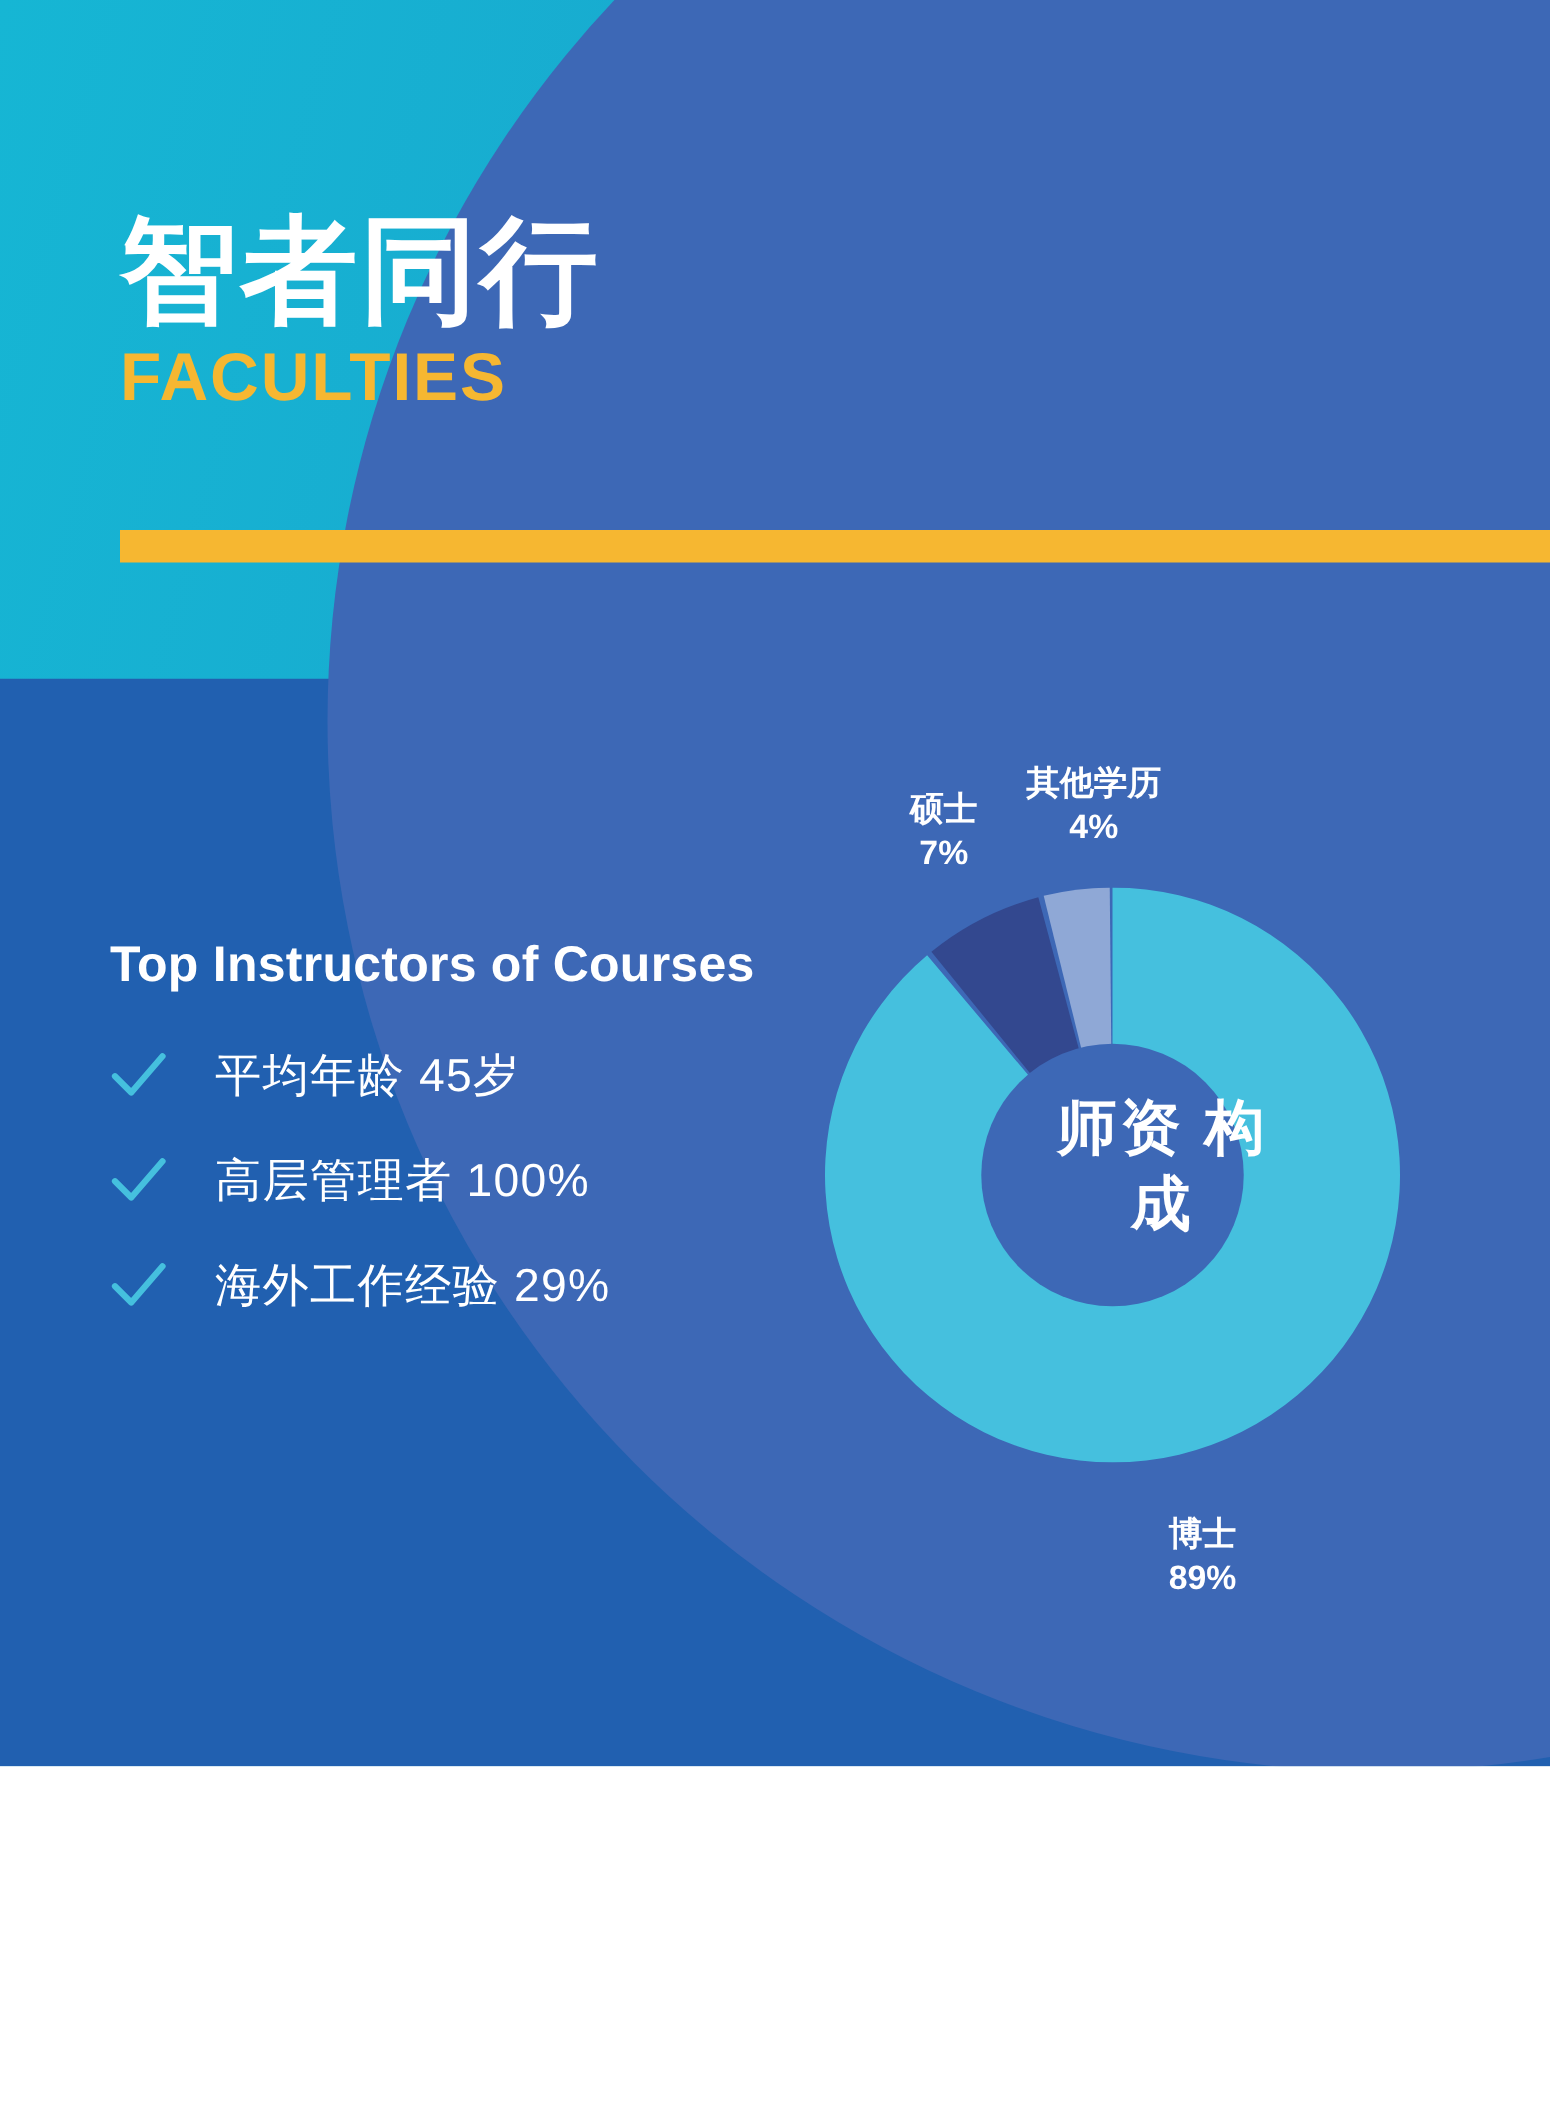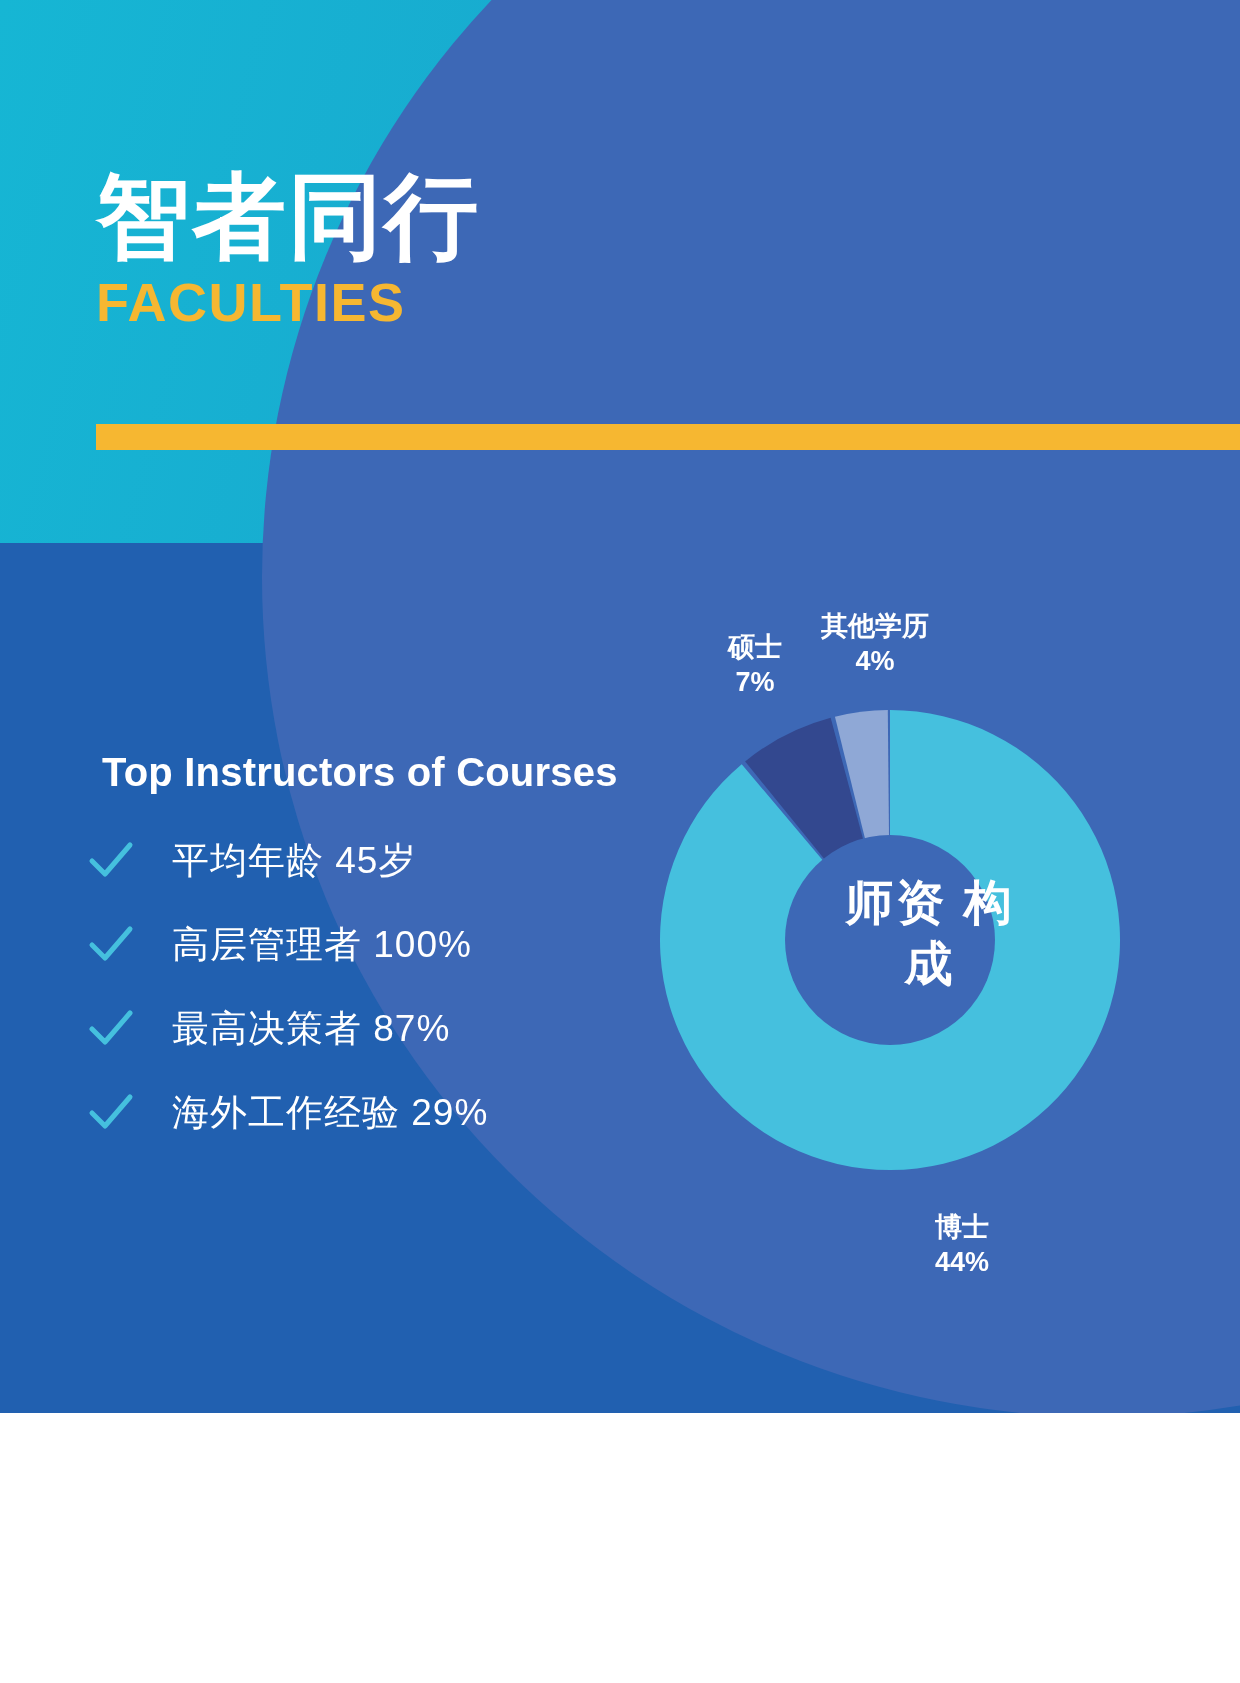--- a/index.html
+++ b/index.html
@@ -84,21 +84,20 @@
     width: 600px;
     z-index: 7;
   }
   .panel-heading {
     font-size: 40px;
     font-weight: 700;
     color: #ffffff;
     letter-spacing: 0.2px;
     margin-bottom: 40px;
     white-space: nowrap;
-    margin-left: 14px;
   }
   .bullet-list {
     list-style: none;
     margin: 0;
     padding: 0;
   }
   .bullet-item {
     display: flex;
     align-items: center;
     margin-bottom: 32px;
@@ -192,28 +191,20 @@
 
       <li class="bullet-item">
         <span class="check-icon">
           <svg width="46" height="46" viewBox="0 0 46 46">
             <path d="M4 23 L17 36 L42 7" fill="none" stroke="#45c0de" stroke-width="5" stroke-linecap="round" stroke-linejoin="round"></path>
           </svg>
         </span>
         <span class="bullet-text">高层管理者 100%</span>
       </li>
 
-      <li class="bullet-item">
-        <span class="check-icon">
-          <svg width="46" height="46" viewBox="0 0 46 46">
-            <path d="M4 23 L17 36 L42 7" fill="none" stroke="#45c0de" stroke-width="5" stroke-linecap="round" stroke-linejoin="round"></path>
-          </svg>
-        </span>
-        <span class="bullet-text">最高决策者 87%</span>
-      </li>
 
       <li class="bullet-item">
         <span class="check-icon">
           <svg width="46" height="46" viewBox="0 0 46 46">
             <path d="M4 23 L17 36 L42 7" fill="none" stroke="#45c0de" stroke-width="5" stroke-linecap="round" stroke-linejoin="round"></path>
           </svg>
         </span>
         <span class="bullet-text">海外工作经验 29%</span>
       </li>
 
@@ -241,18 +232,18 @@
       <span class="lbl-val">7%</span>
     </div>
 
     <div class="slice-label label-other">
       <span class="lbl-name">其他学历</span>
       <span class="lbl-val">4%</span>
     </div>
 
     <div class="slice-label label-doctor">
       <span class="lbl-name">博士</span>
-      <span class="lbl-val">44%</span>
+      <span class="lbl-val">89%</span>
     </div>
 
   </div>
 
 </div>
 
 </body></html>

